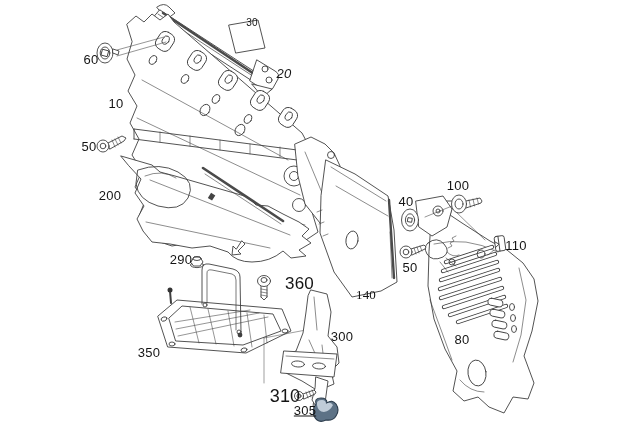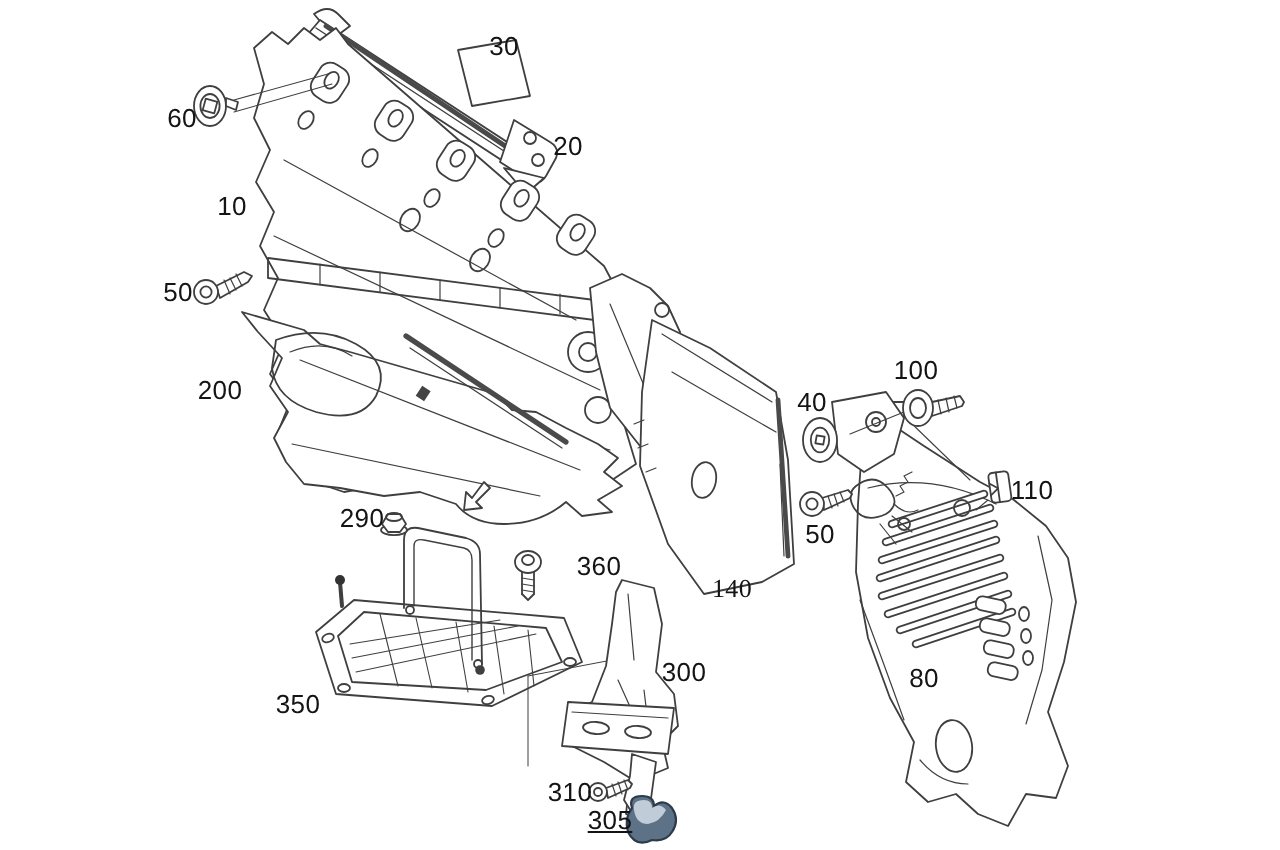--- a/index.html
+++ b/index.html
@@ -248,31 +248,31 @@
 
     <g>
       <path d="M316,404 Q314,398 321,398 Q327,398 327,403 Q332,399 336,404 Q340,410 336,416 Q333,421 326,420 Q318,424 314,416 Q312,409 316,404 Z" fill="var(--hl-dark,#5d7286)" stroke="var(--hl-outline,#2b3b4b)" stroke-width="1.1"></path>
       <path d="M317,405 Q316,400 322,400 Q326,400 326,404 Q330,401 333,405 Q330,411 324,412 Q318,412 317,405 Z" fill="var(--hl-light,#c0ccd8)" stroke="none"></path>
     </g>
   </g>
 </svg>
 
 <div class="callout-layer" id="callouts">
       <div class="callout" style="left: 116px; top: 103px; font-size: 13px;">10</div>
-      <div class="callout" style="left: 284px; top: 73px; font-size: 13px;">20</div>
-      <div class="callout" style="left: 252px; top: 23px; font-size: 13px;">30</div>
+      <div class="callout" style="left: 284px; top: 73px; font-size: 13px; font-style: italic;">20</div>
+      <div class="callout" style="left: 252px; top: 23px; font-size: 10px;">30</div>
       <div class="callout" style="left: 406px; top: 201px; font-size: 13px;">40</div>
       <div class="callout" style="left: 89px; top: 146px; font-size: 13px;">50</div>
       <div class="callout" style="left: 410px; top: 267px; font-size: 13px;">50</div>
       <div class="callout" style="left: 91px; top: 59px; font-size: 13px;">60</div>
       <div class="callout" style="left: 442px; top: 339px; font-size: 13px; margin-left: 20px;">80</div>
       <div class="callout" style="left: 458px; top: 185px; font-size: 13px;">100</div>
       <div class="callout" style="left: 516px; top: 245px; font-size: 13px;">110</div>
       <div class="callout" style="left: 366px; top: 294px; font-size: 13px; font-family: Liberation Serif, serif;">140</div>
       <div class="callout" style="left: 110px; top: 195px; font-size: 13px;">200</div>
       <div class="callout" style="left: 342px; top: 336px; font-size: 13px;">300</div>
       <div class="callout" style="left: 305px; top: 410px; font-size: 13px; text-decoration: underline;">305</div>
-      <div class="callout" style="left: 285px; top: 396px; font-size: 13px;">310</div>
+      <div class="callout" style="left: 285px; top: 396px; font-size: 18px;">310</div>
       <div class="callout" style="left: 149px; top: 320px; font-size: 13px; margin-top: 32px;">350</div>
-      <div class="callout" style="left: 282px; top: 283px; font-size: 13px; padding-left: 35px;">360</div>
+      <div class="callout" style="left: 282px; top: 283px; font-size: 17px; padding-left: 35px;">360</div>
       <div class="callout" style="left: 181px; top: 259px; font-size: 13px;">290</div>
     </div>
 </div>
 
 </body></html>

